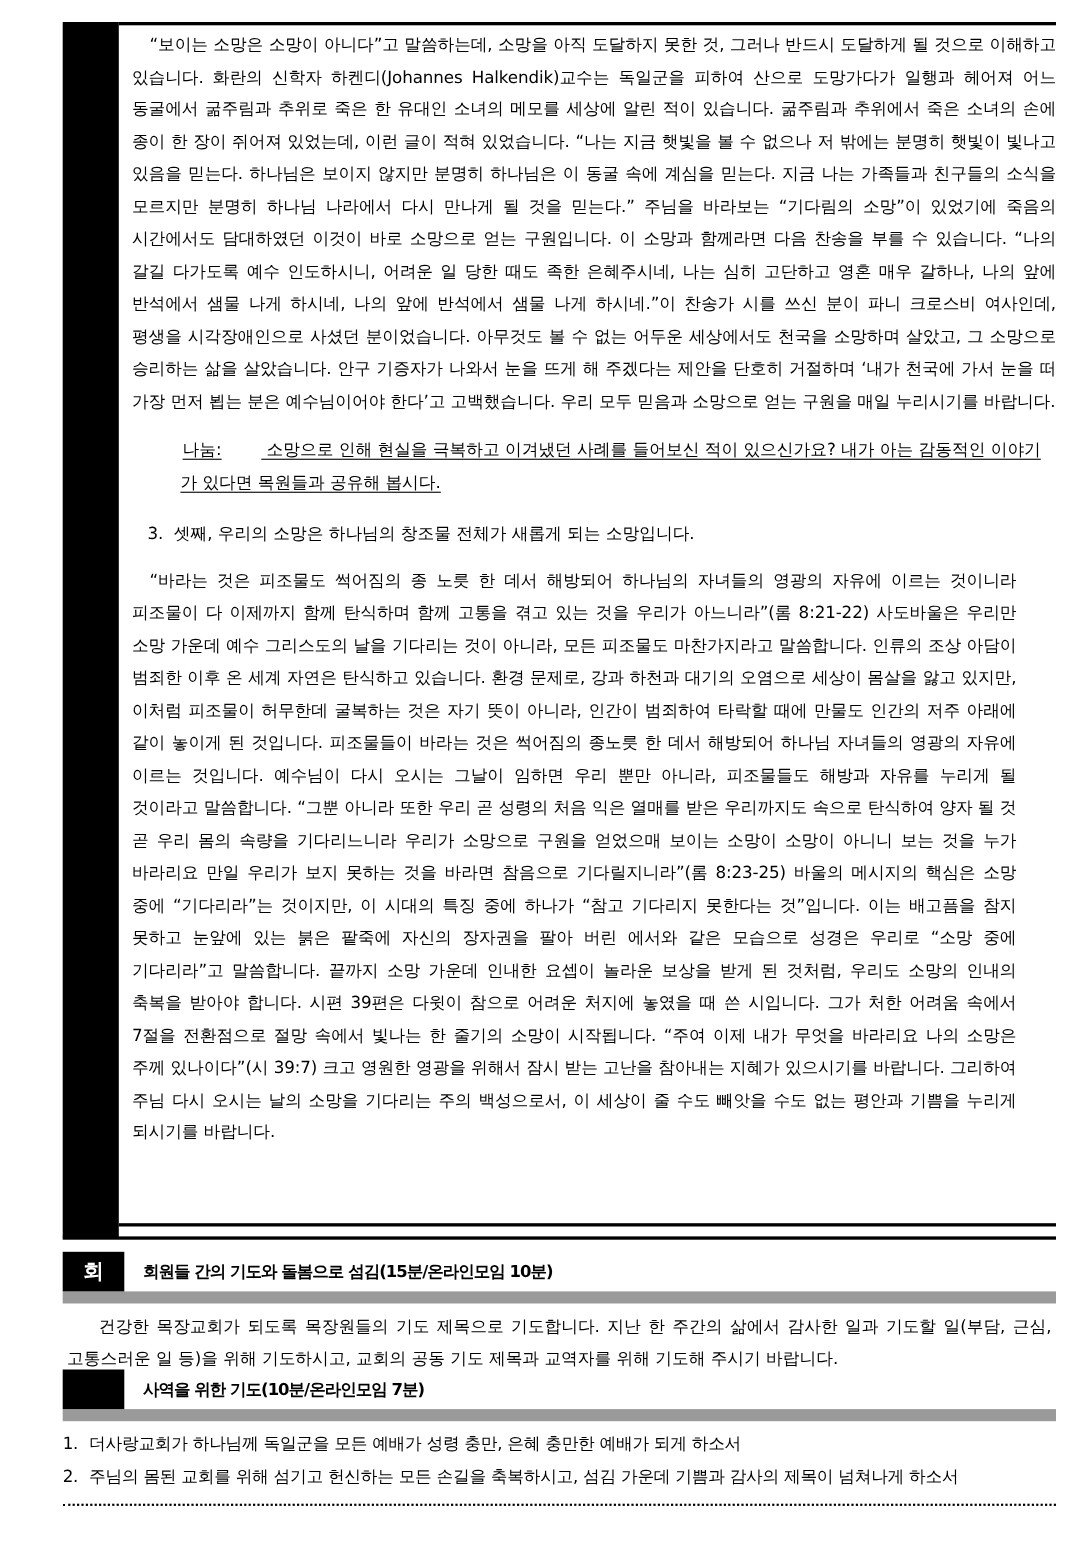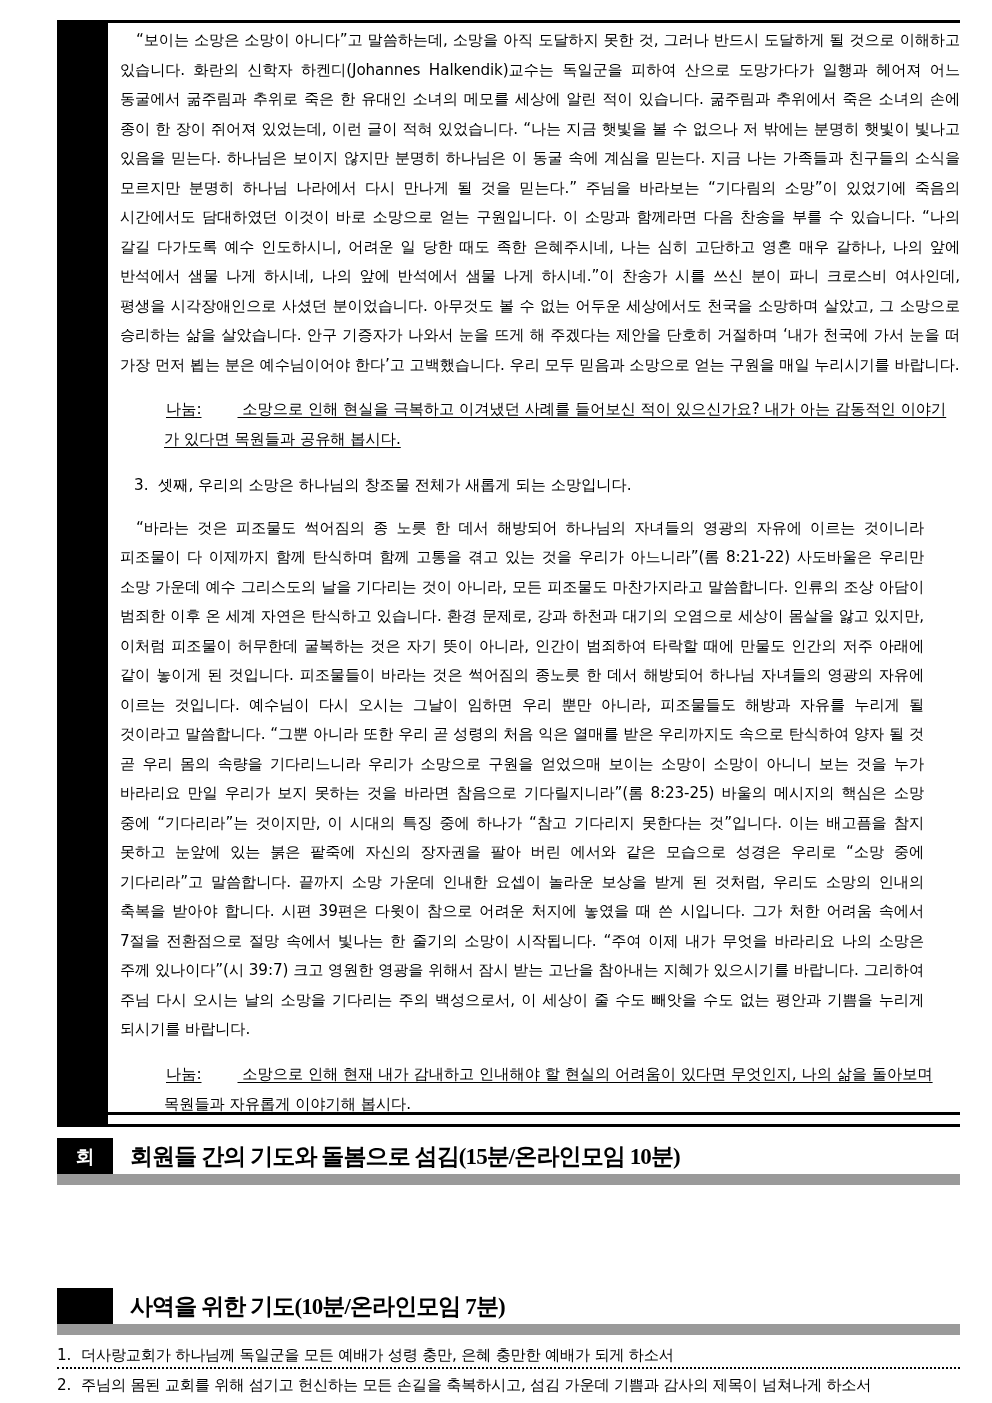--- a/index.html
+++ b/index.html
@@ -160,25 +160,24 @@
     justify-content: center;
     font-size: 19px;
     font-weight: bold;
     line-height: 1;
   }
   .sec-title {
     flex: 1 1 auto;
     display: flex;
     align-items: center;
     padding-left: 17px;
-    font-size: 23px;
+    font-size: 15px;
     font-weight: bold;
     letter-spacing: -0.9px;
     white-space: nowrap;
-    font-family: Liberation Serif, serif;
   }
 
   .sec-grayrule {
     height: 11px;
     background: #9a9a9a;
     width: 903px;
   }
 
   .sec-body {
     padding: 7px 4px 0 4px;
@@ -228,36 +227,33 @@
       <span class="hang u">가 있다면 목원들과 공유해 봅시다.</span>
     </div>
 
     <div class="numbered">
       <span class="num">3.</span>
       <span class="txt">셋째, 우리의 소망은 하나님의 창조물 전체가 새롭게 되는 소망입니다.</span>
     </div>
 
     <p class="para blockpara indent">“바라는 것은 피조물도 썩어짐의 종 노릇 한 데서 해방되어 하나님의 자녀들의 영광의 자유에 이르는 것이니라 피조물이 다 이제까지 함께 탄식하며 함께 고통을 겪고 있는 것을 우리가 아느니라”(롬 8:21-22) 사도바울은 우리만 소망 가운데 예수 그리스도의 날을 기다리는 것이 아니라, 모든 피조물도 마찬가지라고 말씀합니다. 인류의 조상 아담이 범죄한 이후 온 세계 자연은 탄식하고 있습니다. 환경 문제로, 강과 하천과 대기의 오염으로 세상이 몸살을 앓고 있지만, 이처럼 피조물이 허무한데 굴복하는 것은 자기 뜻이 아니라, 인간이 범죄하여 타락할 때에 만물도 인간의 저주 아래에 같이 놓이게 된 것입니다. 피조물들이 바라는 것은 썩어짐의 종노릇 한 데서 해방되어 하나님 자녀들의 영광의 자유에 이르는 것입니다. 예수님이 다시 오시는 그날이 임하면 우리 뿐만 아니라, 피조물들도 해방과 자유를 누리게 될 것이라고 말씀합니다. “그뿐 아니라 또한 우리 곧 성령의 처음 익은 열매를 받은 우리까지도 속으로 탄식하여 양자 될 것 곧 우리 몸의 속량을 기다리느니라 우리가 소망으로 구원을 얻었으매 보이는 소망이 소망이 아니니 보는 것을 누가 바라리요 만일 우리가 보지 못하는 것을 바라면 참음으로 기다릴지니라”(롬 8:23-25) 바울의 메시지의 핵심은 소망 중에 “기다리라”는 것이지만, 이 시대의 특징 중에 하나가 “참고 기다리지 못한다는 것”입니다. 이는 배고픔을 참지 못하고 눈앞에 있는 붉은 팥죽에 자신의 장자권을 팔아 버린 에서와 같은 모습으로 성경은 우리로 “소망 중에 기다리라”고 말씀합니다. 끝까지 소망 가운데 인내한 요셉이 놀라운 보상을 받게 된 것처럼, 우리도 소망의 인내의 축복을 받아야 합니다. 시편 39편은 다윗이 참으로 어려운 처지에 놓였을 때 쓴 시입니다. 그가 처한 어려움 속에서 7절을 전환점으로 절망 속에서 빛나는 한 줄기의 소망이 시작됩니다. “주여 이제 내가 무엇을 바라리요 나의 소망은 주께 있나이다”(시 39:7) 크고 영원한 영광을 위해서 잠시 받는 고난을 참아내는 지혜가 있으시기를 바랍니다. 그리하여 주님 다시 오시는 날의 소망을 기다리는 주의 백성으로서, 이 세상이 줄 수도 빼앗을 수도 없는 평안과 기쁨을 누리게 되시기를 바랍니다.</p>
 
-    <div class="sharing">
-      <span class="u">나눔:</span><span class="u"> 소망으로 인해 현재 내가 감내하고 인내해야 할 현실의 어려움이 있다면 무엇인지, 나의 삶을 돌아보며</span>
-      <span class="hang u">목원들과 자유롭게 이야기해 봅시다.</span>
-    </div>
 
   </div>
 
   <div class="section" style="top:1138px;">
     <div class="sec-head">
       <div class="sec-badge">회</div>
       <div class="sec-title">회원들 간의 기도와 돌봄으로 섬김(15분/온라인모임 10분)</div>
     </div>
     <div class="sec-grayrule"></div>
+    <div class="sec-body indent">건강한 목장교회가 되도록 목장원들의 기도 제목으로 기도합니다. 지난 한 주간의 삶에서 감사한 일과 기도할 일(부담, 근심, 고통스러운 일 등)을 위해 기도하시고, 교회의 공동 기도 제목과 교역자를 위해 기도해 주시기 바랍니다.</div>
   </div>
 
-  <div class="section" style="top:1245px;margin-top:43px;">
+  <div class="section" style="top:1245px;">
     <div class="sec-head">
       <div class="sec-badge"></div>
       <div class="sec-title">사역을 위한 기도(10분/온라인모임 7분)</div>
     </div>
     <div class="sec-grayrule"></div>
     <ol class="prayer-list">
       <li>
         <span class="li-num">1.</span><span>더사랑교회가 하나님께 독일군을 모든 예배가 성령 충만, 은혜 충만한 예배가 되게 하소서</span>
       </li>
       <li>

